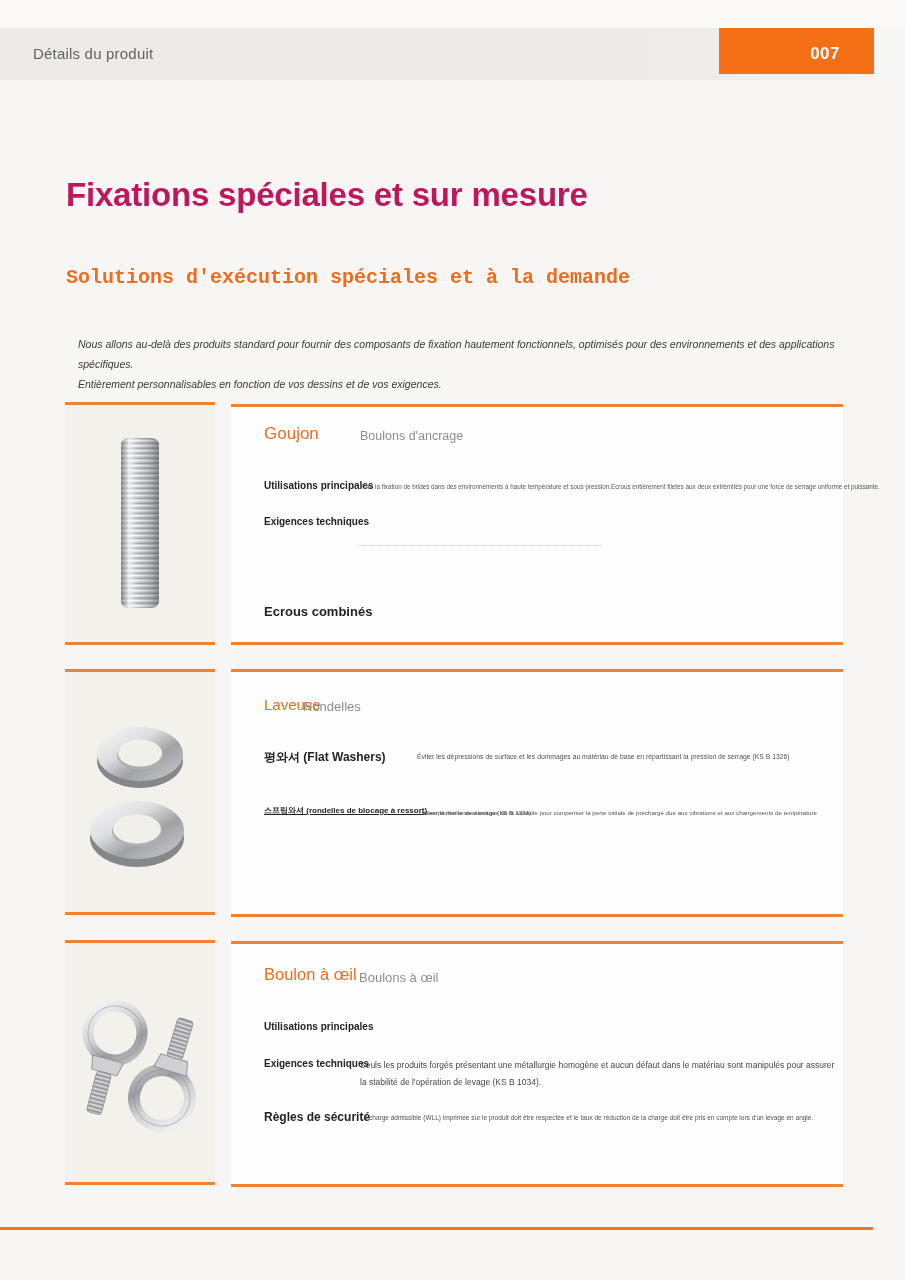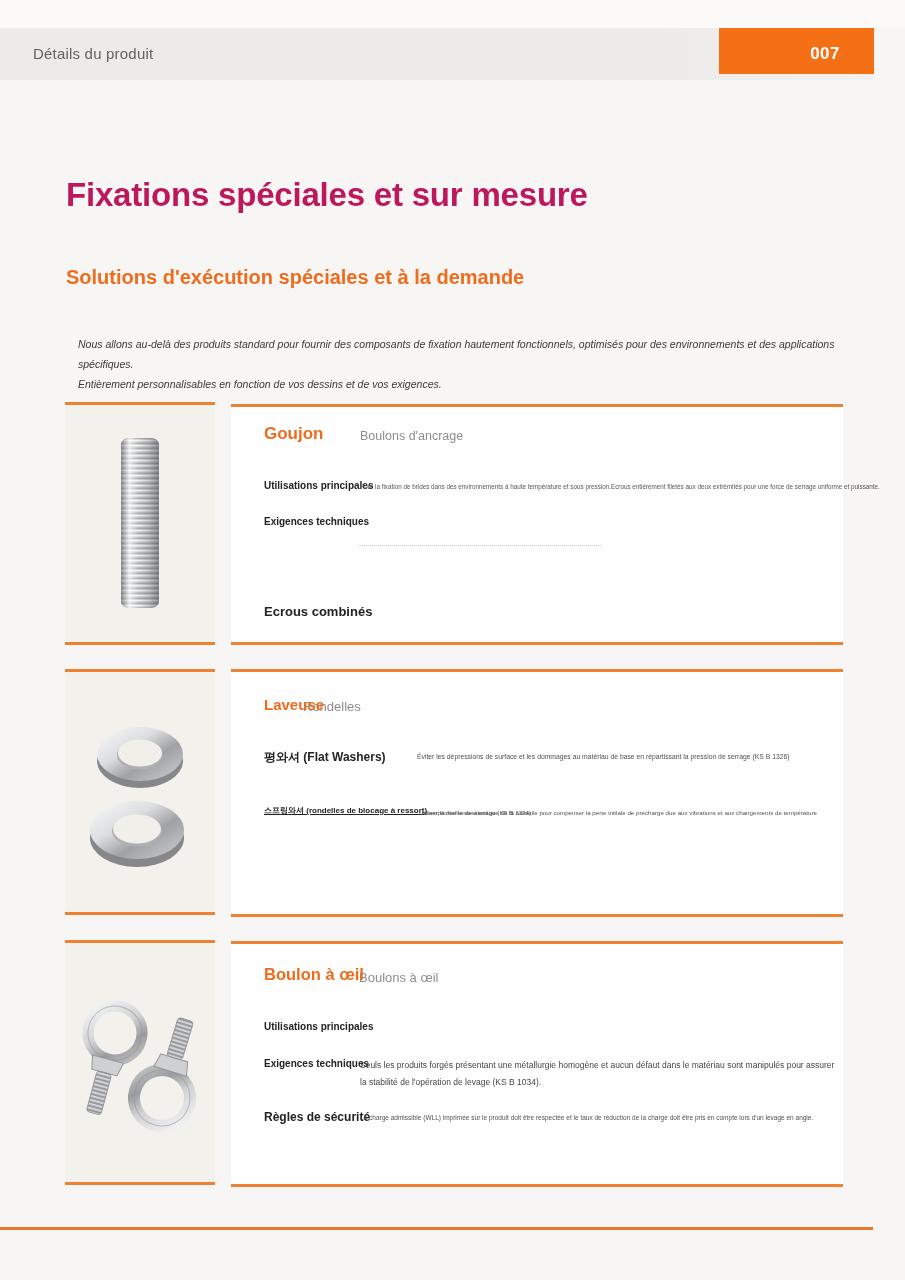--- a/index.html
+++ b/index.html
@@ -27,21 +27,21 @@
     padding-right:34px;box-sizing:border-box;letter-spacing:.5px;
   }
 
   
   .doc-title{
     position:absolute;left:66px;top:176px;margin:0;
     font-size:33px;font-weight:bold;color:#be185d;letter-spacing:-.2px;
   }
   .doc-subtitle{
     position:absolute;left:66px;top:266px;margin:0;
-    font-size:20px;font-weight:bold;color:#ed6c1e;
+    font-size:20px;font-weight:bold;color:#ed6c1e;font-family:Liberation Mono, monospace;
   }
   .intro{
     position:absolute;left:66px;top:322px;margin:12px;width:760px;
     font-size:10.5px;line-height:20px;color:#3b3a39;font-style:italic;
   }
 
   
   .img-panel{
     position:absolute;left:65px;width:150px;box-sizing:border-box;
     background:#f3f1ec;
@@ -63,21 +63,21 @@
   .card{
     position:absolute;left:231px;width:612px;box-sizing:border-box;
     background:#fefefe;
     border-top:3px solid #ee8233;border-bottom:3px solid #ee8233;
   }
   .card-1{top:404px;height:241px;}
   .card-2{top:669px;height:248px;}
   .card-3{top:941px;height:246px;}
 
   .card span{position:absolute;white-space:nowrap;}
-  .c-title{font-weight:bold;color:#ed6c1e;z-index:2;}
+  .c-title{font-weight:normal;color:#ed6c1e;z-index:2;}
   .c-sub{color:#8d8d8d;z-index:1;}
   .lbl{font-weight:bold;color:#242322;}
   .val{color:#4a4948;}
 
   
   .card-1 .c-title{left:33px;top:17px;font-size:17px;}
   .card-1 .c-sub{left:129px;top:22px;font-size:12.5px;}
   .lbl-usage1{left:33px;top:73px;font-size:10px;}
   .val-usage1{left:129px;top:76px;font-size:6.3px;color:#585756;}
   .lbl-tech1{left:33px;top:109px;font-size:10px;}

